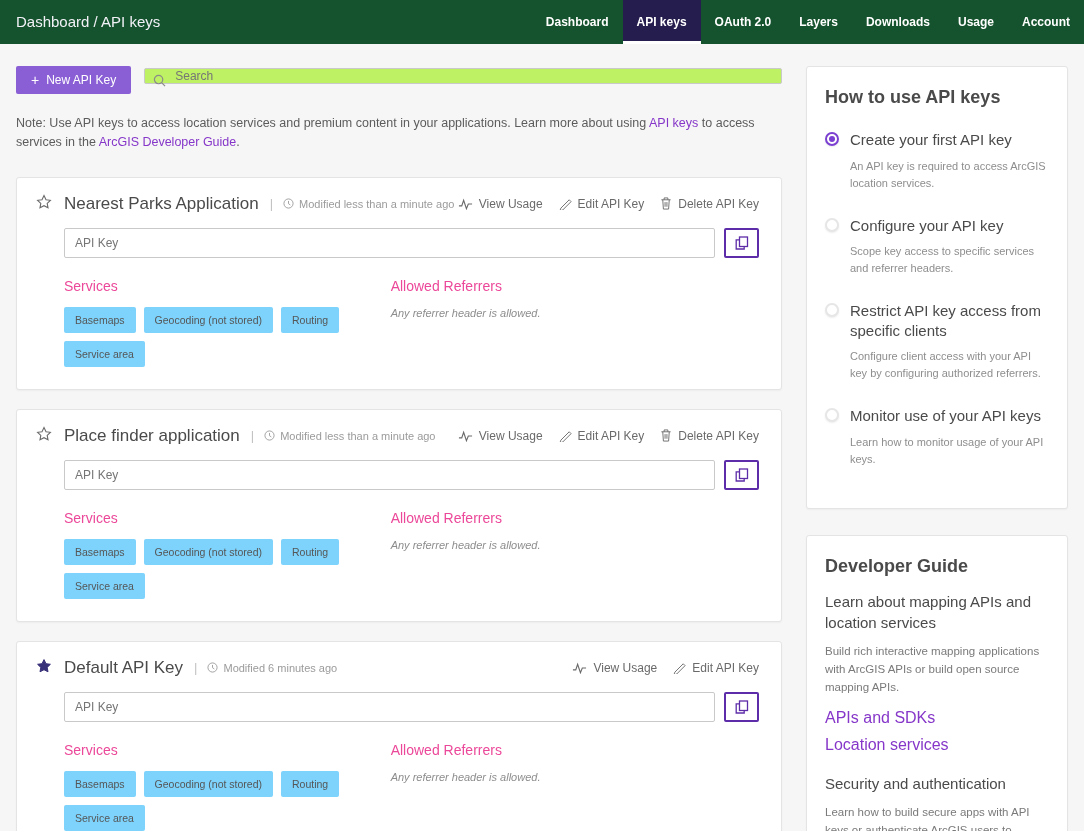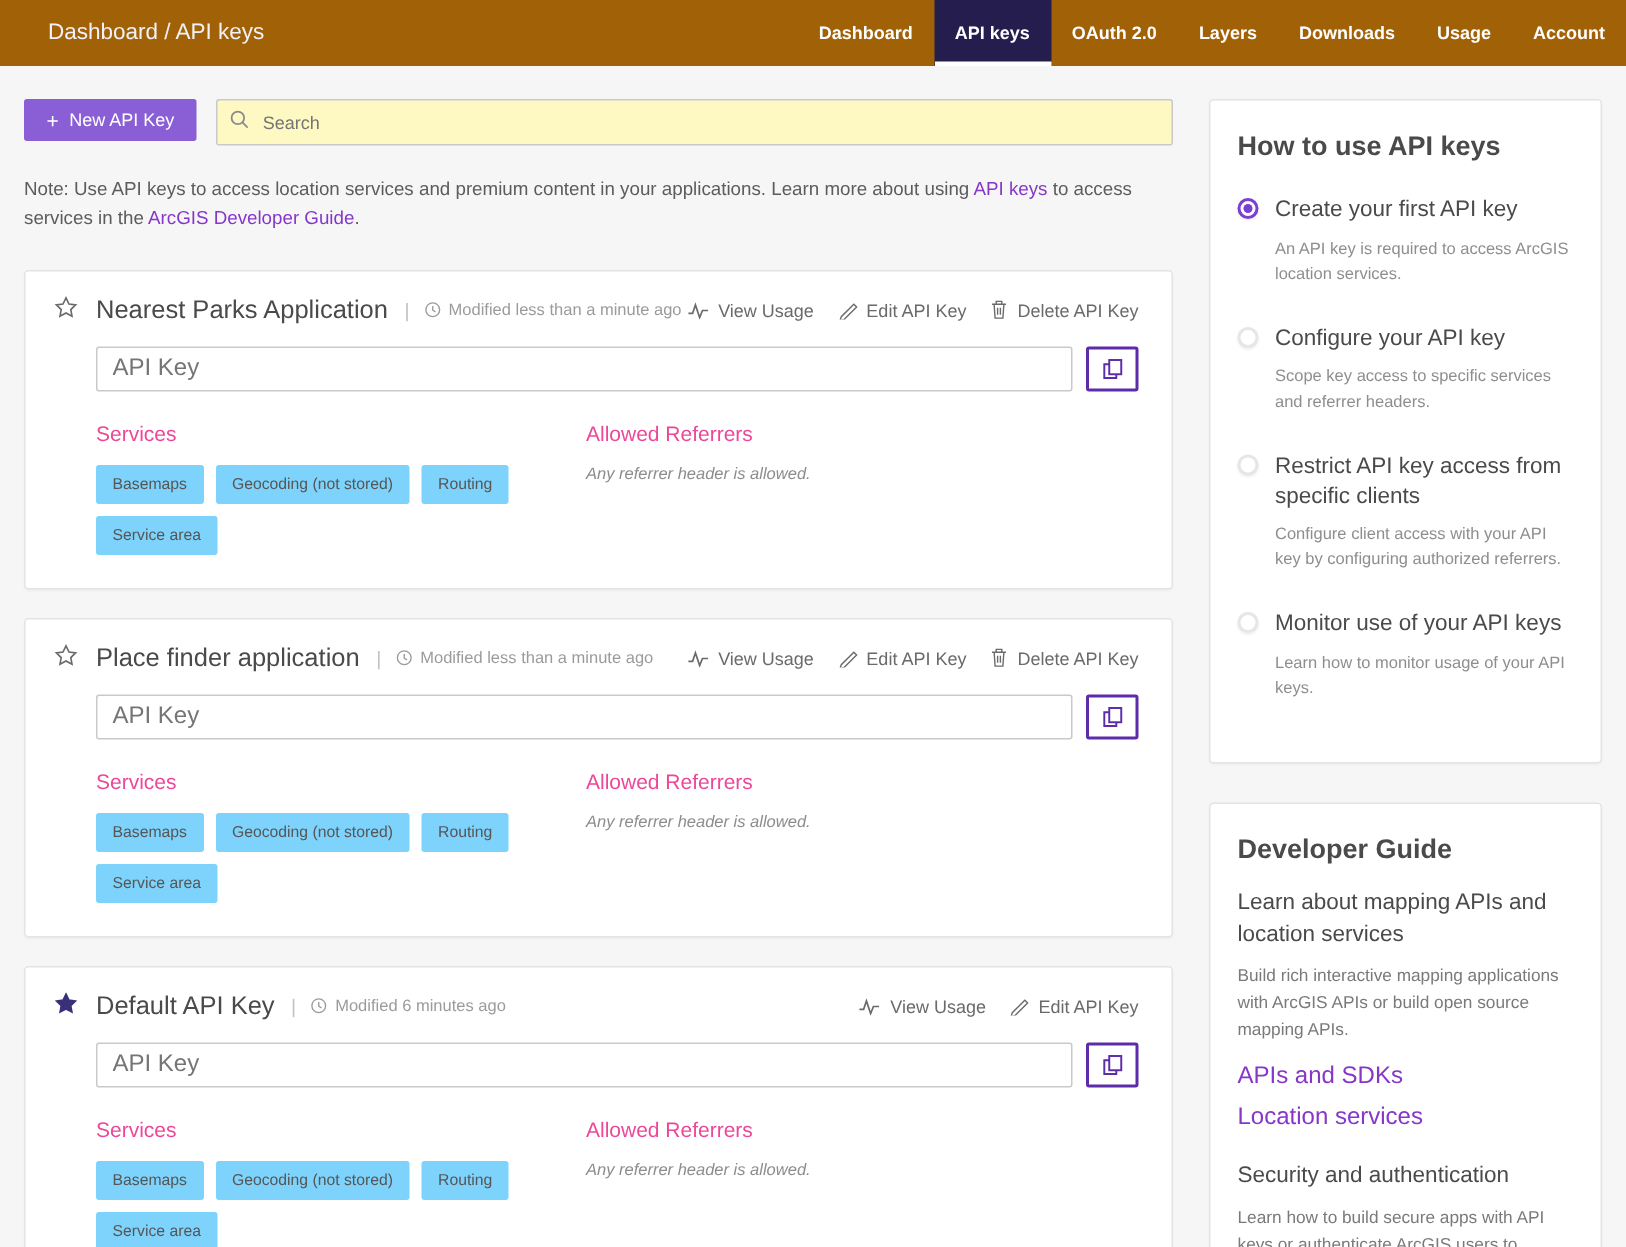--- a/index.html
+++ b/index.html
@@ -6,25 +6,25 @@
   html,body { margin:0; padding:0; }
   body {
     background:#f6f6f6;
     font-family:"Liberation Sans", sans-serif;
     color:#4c4c4c;
     width:1084px;
     min-height:831px;
   }
   
   .topbar {
-    background:#a16207;
+    background:#14532d;
     height:44px;
     display:flex;
     align-items:flex-end;
-    padding-left:32px;
+    padding-left:16px;
     color:#fff;
   }
   .breadcrumb { line-height:44px; font-size:15px; color:#f2f1f7; white-space:nowrap; }
   .topnav { margin-left:auto; display:flex; }
   .nav-item {
     font-size:12px; font-weight:bold; padding:0 14px; line-height:44px;
     color:#fff; cursor:pointer; white-space:nowrap;
   }
   .nav-item.active { background:#241d4e; box-shadow: inset 0 -3px 0 #ffffff; }
 
@@ -37,22 +37,22 @@
   .toolbar-row { display:flex; gap:13px; margin-bottom:20px; }
   .btn-new {
     background:#8a5ed5; color:#fff; border:none; border-radius:2px;
     font-size:12px; padding:0 15px; height:28px; display:flex; align-items:center; gap:7px;
     cursor:pointer; font-family:inherit; white-space:nowrap;
   }
   .btn-new .plus { font-size:14px; line-height:1; }
   .search-box { flex:1; position:relative; }
   .search-box .s-icon { position:absolute; left:9px; top:7px; }
   .search-input {
-    width:100%; height:31px; border:1px solid #c9c9c9; border-radius:2px;
-    padding:0 8px 0 30px; font-size:12px; color:#555; background:#fef9c3; font-family:inherit;
+    width:100%; height:16px; border:1px solid #c9c9c9; border-radius:2px;
+    padding:0 8px 0 30px; font-size:12px; color:#555; background:#bef264; font-family:inherit;
   }
 
   
   .note { font-size:12.5px; line-height:1.55; color:#5c5c5c; margin:0 0 24px 0; max-width:780px; }
   .plink { color:#8637c9; text-decoration:none; cursor:pointer; }
 
   
   .card {
     background:#fff; border:1px solid #e4e4e4; border-radius:3px;
     padding:16px 22px 22px 19px; margin-bottom:19px;
@@ -62,21 +62,21 @@
   .star-btn { width:28px; flex-shrink:0; background:none; border:none; padding:0; cursor:pointer; text-align:left; }
   .card-title { font-size:17px; color:#4a4a4a; margin-right:11px; white-space:nowrap; }
   .hdr-sep { color:#c2c2c2; margin-right:10px; font-size:13px; }
   .modified { font-size:11px; color:#9b9b9b; display:flex; align-items:center; gap:5px; white-space:nowrap; }
   .card-actions { margin-left:auto; display:flex; gap:16px; }
   .action { font-size:12px; color:#6a6a6a; display:flex; align-items:center; gap:6px; cursor:pointer; background:none; border:none; padding:0; font-family:inherit; white-space:nowrap; }
 
   .key-row { display:flex; margin:14px 0 0 28px; gap:9px; }
   .key-input {
     flex:1; height:30px; border:1px solid #c9c9c9; border-radius:2px;
-    padding:0 10px; font-size:16px; color:#4d7c0f; font-family:inherit; background:#fff;
+    padding:0 10px; font-size:12px; color:#4d7c0f; font-family:inherit; background:#fff;
   }
   .copy-btn {
     width:35px; height:30px; border:2px solid #5d2ca8; background:#fff; border-radius:2px;
     display:flex; align-items:center; justify-content:center; cursor:pointer; flex-shrink:0;
   }
 
   .card-cols { display:flex; margin:20px 0 0 28px; }
   .col-services { width:47%; flex-shrink:0; }
   .col-ref { flex:1; }
   .col-heading { font-size:14px; color:#ec4899; font-weight:normal; margin:0 0 13px 0; }

